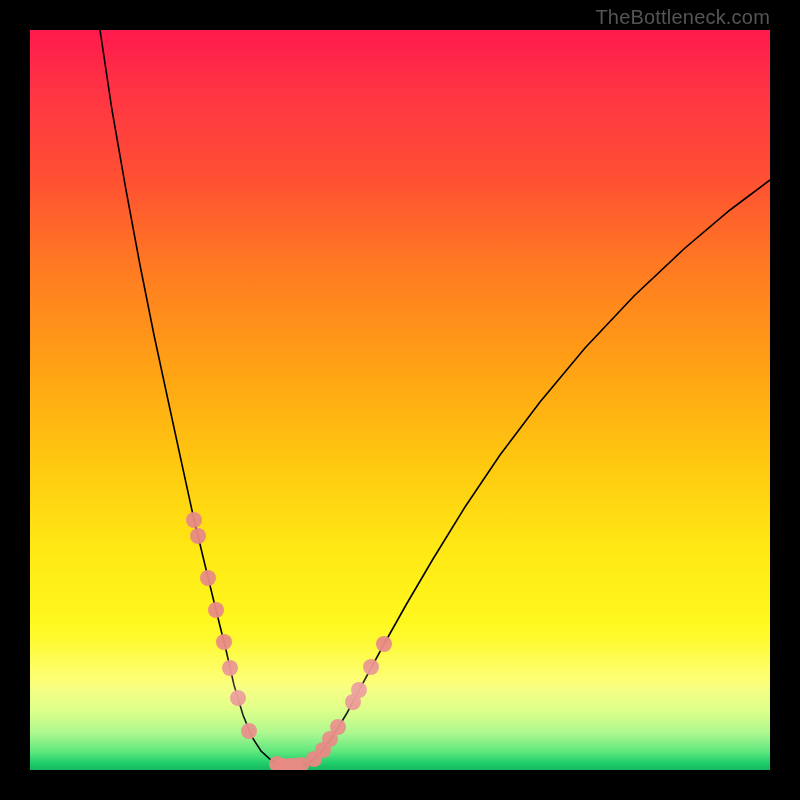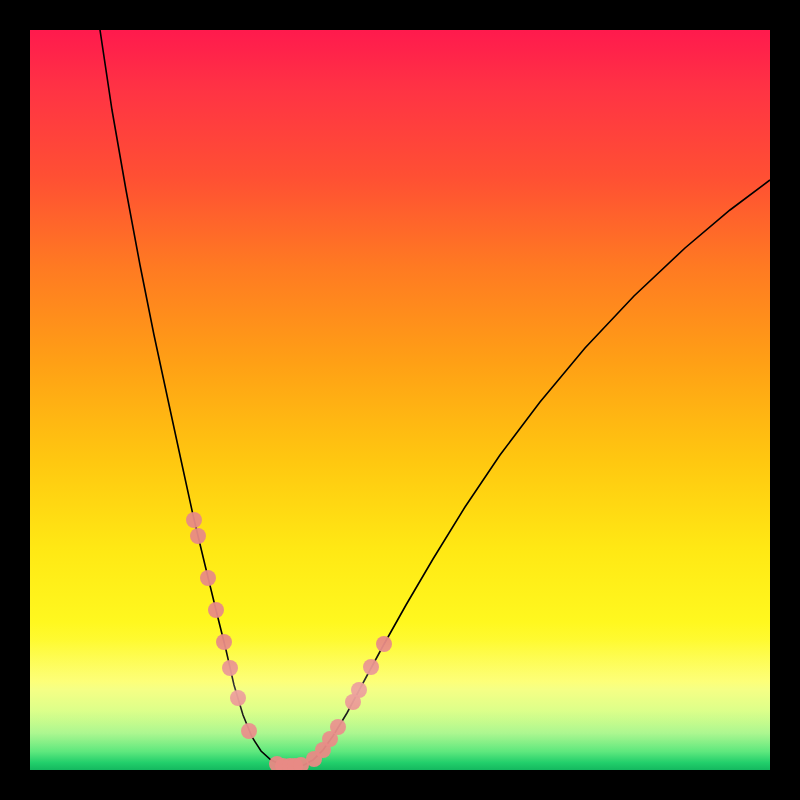--- a/index.html
+++ b/index.html
@@ -118,13 +118,14 @@
       <g>
           <circle cx="247" cy="734" r="8" class="marker"></circle>
           <circle cx="253" cy="736" r="8" class="marker"></circle>
           <circle cx="260" cy="736" r="8" class="marker"></circle>
           <circle cx="265" cy="736" r="8" class="marker"></circle>
           <circle cx="271" cy="735" r="8" class="marker"></circle>
         </g>
     </svg>
 
   </div>
+  <div class="attribution">TheBottleneck.com</div>
 </div>
 
 </body></html>

